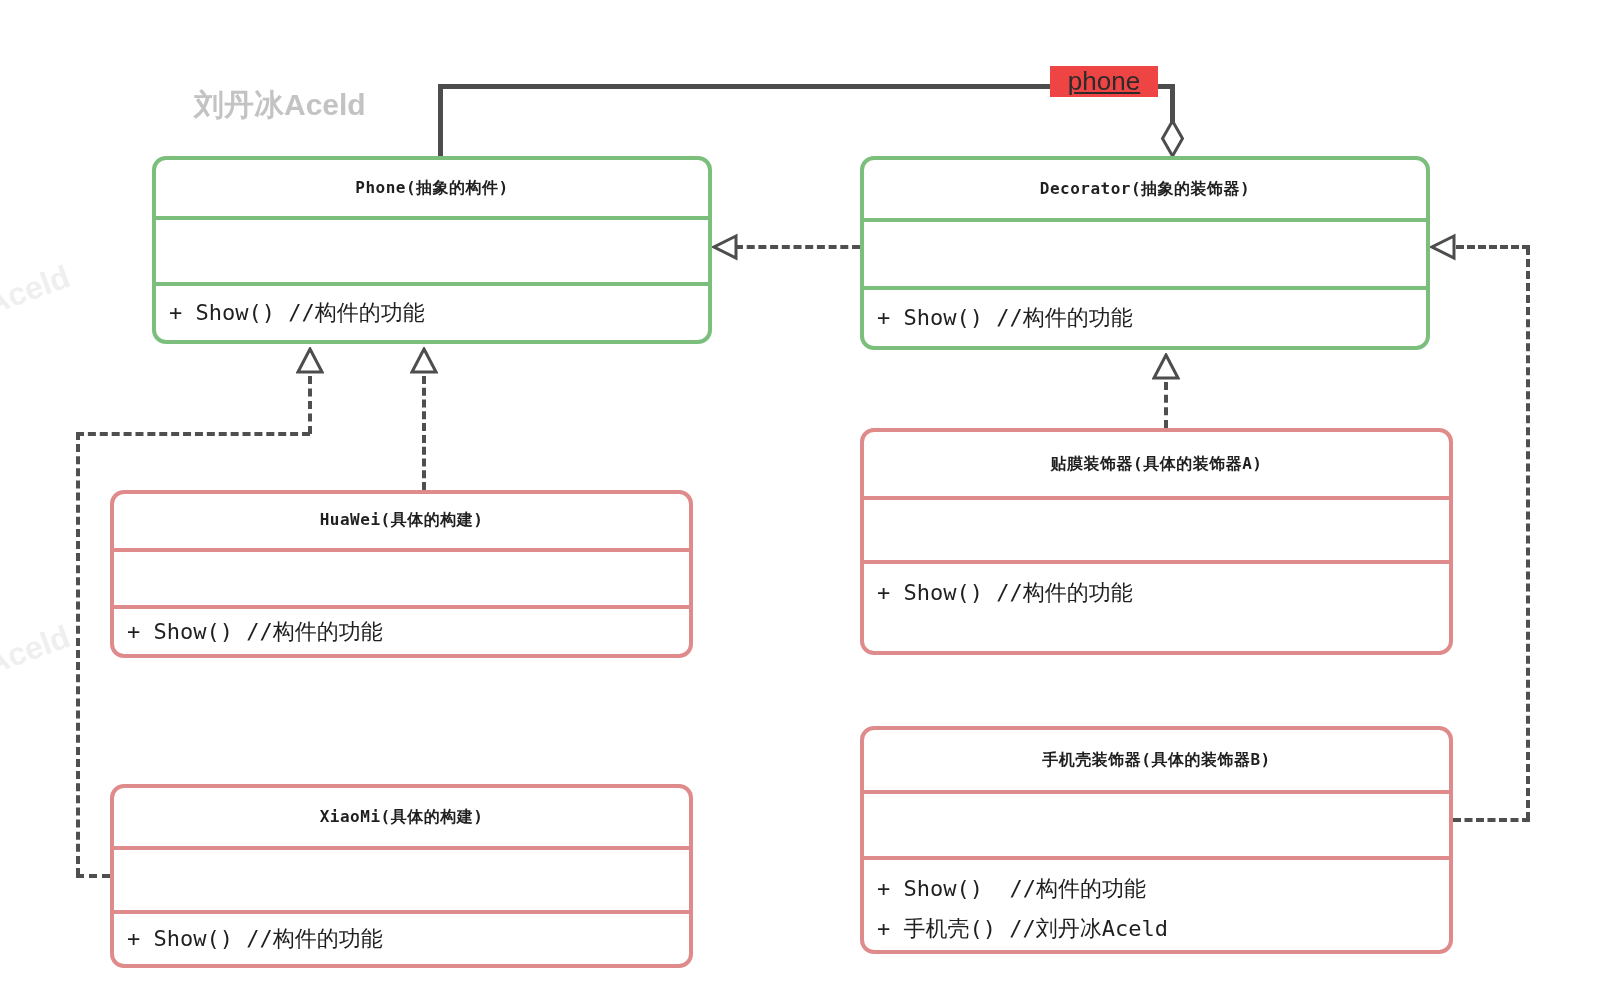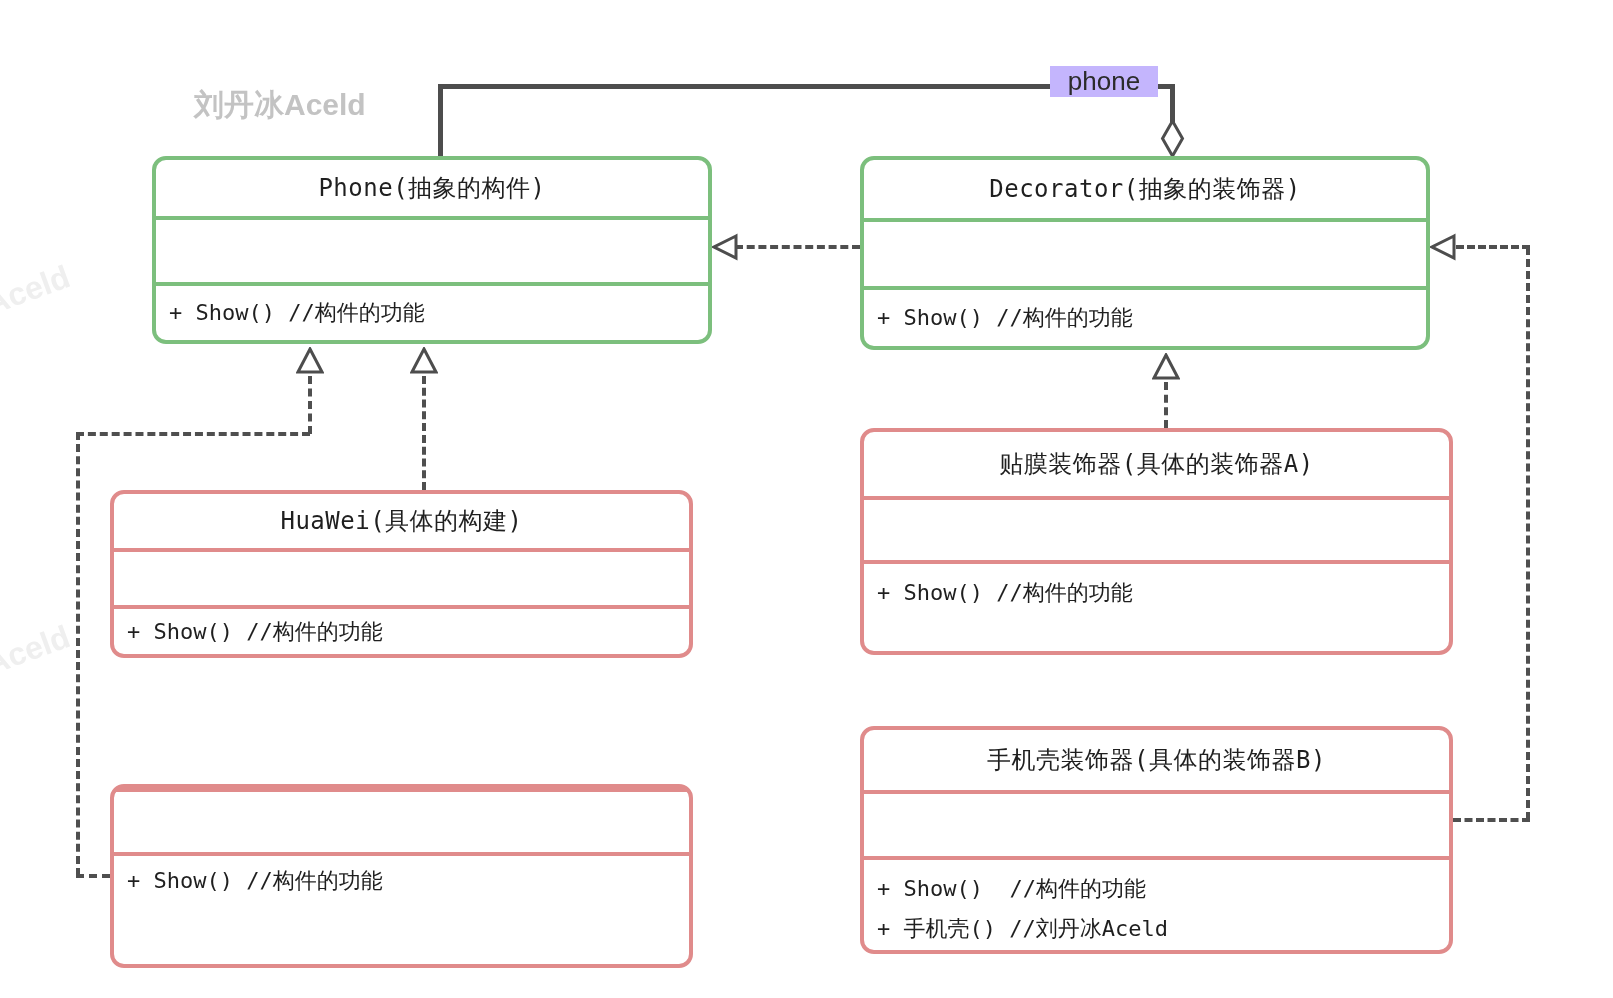--- a/index.html
+++ b/index.html
@@ -24,46 +24,47 @@
     flex-direction: column;
   }
   .uml-box.green { border-color: #7cbf7d; }
   .uml-box.red   { border-color: #e08b8b; }
   .uml-row { box-sizing: border-box; }
   .uml-row.divided { border-top: 4px solid; }
   .green .uml-row.divided { border-color: #7cbf7d; }
   .red   .uml-row.divided { border-color: #e08b8b; }
   .uml-title {
     display: flex; align-items: center; justify-content: center;
-    font-weight: normal; font-size: 24px; letter-spacing: 0.5px;
+    font-weight: bold; font-size: 16px; letter-spacing: 0.5px;
   }
   .uml-methods-single {
     display: flex; align-items: center;
     padding-left: 13px; font-size: 22px; white-space: pre;
   }
   .uml-methods-multi {
     padding-left: 13px; padding-top: 9px; font-size: 22px;
   }
   .uml-methods-multi .m-line { line-height: 40px; white-space: pre; }
 
   
   .solid-h { position: absolute; height: 5px; background: #4d4d4d; }
   .solid-v { position: absolute; width: 5px;  background: #4d4d4d; }
   .dash-h  { position: absolute; border-top: 4px dashed #4f4f4f; height: 0; }
   .dash-v  { position: absolute; border-left: 4px dashed #4f4f4f; width: 0; }
   .arrow   { position: absolute; line-height: 0; }
 
   .edge-label {
     position: absolute;
-    background: #c4b5fd;
+    background: #ef4444;
     font-family: "Liberation Sans", "DejaVu Sans", sans-serif;
     font-size: 26px;
     color: #2b2b2b;
     text-align: center;
     padding: 0 6px;
+    text-decoration: underline;
   }
 
   
   .wm-main {
     position: absolute;
     left: 194px; top: 85px;
     font-family: "Liberation Sans", "DejaVu Sans", sans-serif;
     font-weight: bold;
     font-size: 30px;
     color: #c3c3c3;
@@ -150,20 +151,21 @@
     <div class="uml-row divided uml-methods-single" style="height:60px;">+ Show() //构件的功能</div>
   </div>
 
   <div class="uml-box red" style="left:110px; top:490px; width:583px; height:168px;">
     <div class="uml-row uml-title" style="height:62px;">HuaWei(具体的构建)</div>
     <div class="uml-row divided" style="height:66px;"></div>
     <div class="uml-row divided uml-methods-single" style="height:56px;">+ Show() //构件的功能</div>
   </div>
 
   <div class="uml-box red" style="left:110px; top:784px; width:583px; height:184px;">
+    <div class="uml-row uml-title" style="height:58px;">XiaoMi(具体的构建)</div>
     <div class="uml-row divided" style="height:64px;"></div>
     <div class="uml-row divided uml-methods-single" style="height:54px;">+ Show() //构件的功能</div>
   </div>
 
   <div class="uml-box red" style="left:860px; top:428px; width:593px; height:227px;">
     <div class="uml-row uml-title" style="height:64px;">贴膜装饰器(具体的装饰器A)</div>
     <div class="uml-row divided" style="height:64px;"></div>
     <div class="uml-row divided uml-methods-multi" style="height:91px;">
       <div class="m-line">+ Show() //构件的功能</div>
     </div>

